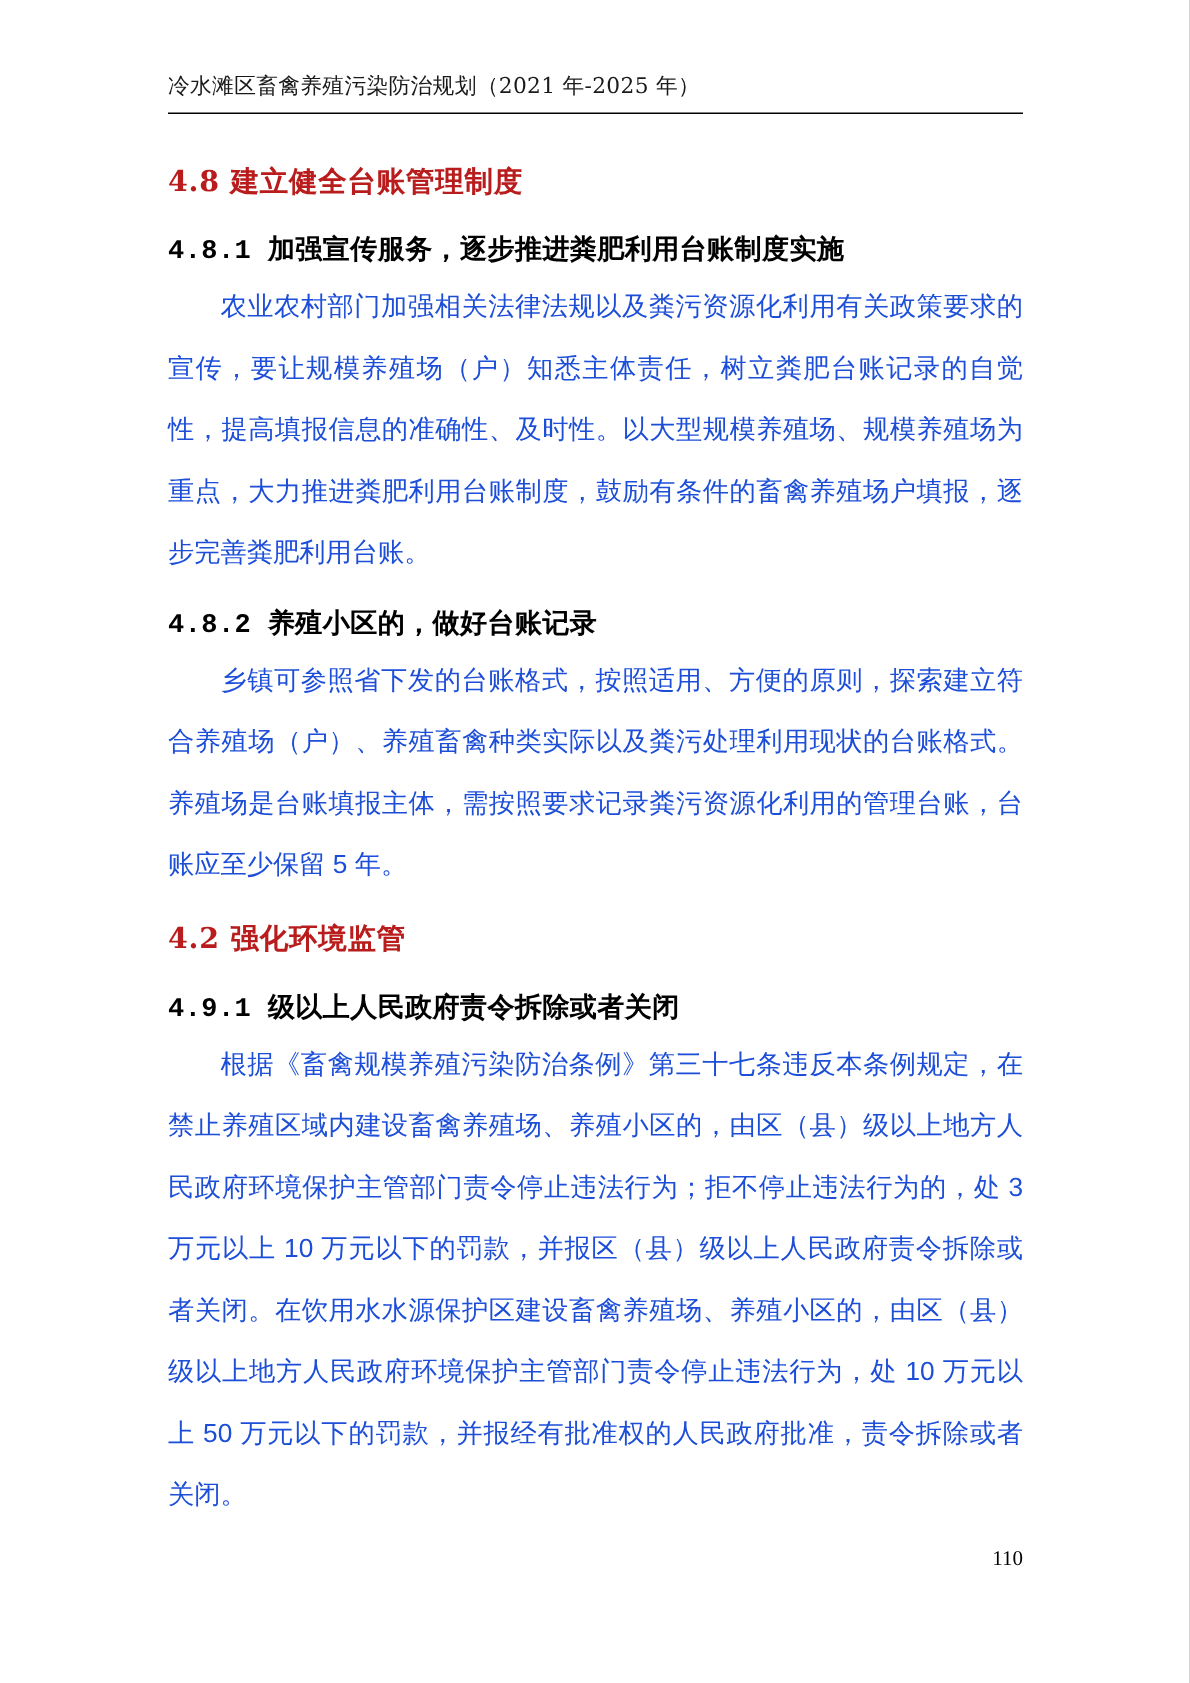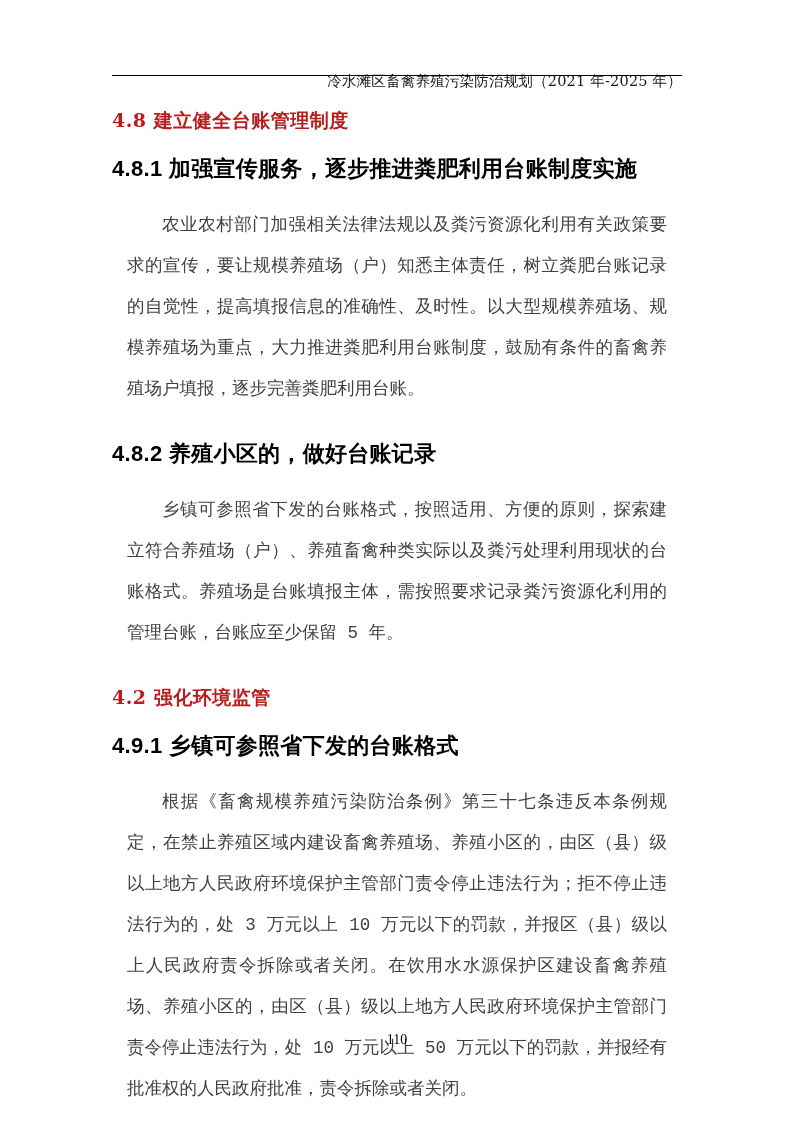--- a/index.html
+++ b/index.html
@@ -25,27 +25,26 @@
     left: 112px;
     top: 0;
     width: 570px;
     height: 1122px;
   }
   .header {
     position: absolute;
     top: 48px;
     left: 0;
     width: 570px;
-    text-align: right;
+    text-align: left;
     font-size: 14.5px;
     color: #1a1a1a;
     letter-spacing: 0.2px;
     font-family: "DejaVu Serif", "Liberation Serif", serif;
     font-weight: 500;
-    margin-top: 24px;
   }
   .header-rule {
     position: absolute;
     top: 75px;
     left: 0;
     width: 570px;
     border-bottom: 1.2px solid #000;
   }
   .body-area {
     position: absolute;
@@ -56,45 +55,45 @@
   h2.h-main {
     font-size: 19px;
     font-weight: bold;
     margin: 0;
     padding: 16px 0 6px 0;
     color: #b91c1c;
     letter-spacing: 0.5px;
     font-family: "DejaVu Serif", "Liberation Serif", serif;
   }
   h3.h-sub {
-    font-size: 22px;
+    font-size: 18px;
     font-weight: bold;
     margin: 0;
     padding: 14px 0 4px 0;
     color: #000;
     letter-spacing: 0.3px;
-    font-family: Liberation Sans, sans-serif;
+    font-family: Liberation Mono, monospace;
   }
   p.para {
     font-size: 17.5px;
     line-height: 41px;
-    margin: 15px;
+    margin: 0;
     padding: 2px 0 0 0;
     text-align: justify;
     text-justify: inter-ideograph;
     text-indent: 2em;
-    color: #404040;
-    font-family: Liberation Mono, monospace;
+    color: #1d4ed8;
+    font-family: Liberation Sans, sans-serif;
   }
   .pagenum {
     position: absolute;
     bottom: 74px;
     left: 0;
     width: 570px;
-    text-align: center;
+    text-align: right;
     font-size: 14px;
     color: #000;
     font-family: "Liberation Serif", "DejaVu Serif", serif;
   }
 </style>
 </head>
 <body>
 
 <div class="page">
   <div class="content">
@@ -102,19 +101,19 @@
     <div class="header">冷水滩区畜禽养殖污染防治规划（2021 年-2025 年）</div>
     <div class="header-rule"></div>
 
     <div class="body-area">
       <h2 class="h-main">4.8 建立健全台账管理制度</h2>
       <h3 class="h-sub">4.8.1 加强宣传服务，逐步推进粪肥利用台账制度实施</h3>
       <p class="para">农业农村部门加强相关法律法规以及粪污资源化利用有关政策要求的宣传，要让规模养殖场（户）知悉主体责任，树立粪肥台账记录的自觉性，提高填报信息的准确性、及时性。以大型规模养殖场、规模养殖场为重点，大力推进粪肥利用台账制度，鼓励有条件的畜禽养殖场户填报，逐步完善粪肥利用台账。</p>
       <h3 class="h-sub">4.8.2 养殖小区的，做好台账记录</h3>
       <p class="para">乡镇可参照省下发的台账格式，按照适用、方便的原则，探索建立符合养殖场（户）、养殖畜禽种类实际以及粪污处理利用现状的台账格式。养殖场是台账填报主体，需按照要求记录粪污资源化利用的管理台账，台账应至少保留 5 年。</p>
       <h2 class="h-main">4.2 强化环境监管</h2>
-      <h3 class="h-sub">4.9.1 乡镇可参照省下发的台账格式</h3>
+      <h3 class="h-sub">4.9.1 级以上人民政府责令拆除或者关闭</h3>
       <p class="para">根据《畜禽规模养殖污染防治条例》第三十七条违反本条例规定，在禁止养殖区域内建设畜禽养殖场、养殖小区的，由区（县）级以上地方人民政府环境保护主管部门责令停止违法行为；拒不停止违法行为的，处 3 万元以上 10 万元以下的罚款，并报区（县）级以上人民政府责令拆除或者关闭。在饮用水水源保护区建设畜禽养殖场、养殖小区的，由区（县）级以上地方人民政府环境保护主管部门责令停止违法行为，处 10 万元以上 50 万元以下的罚款，并报经有批准权的人民政府批准，责令拆除或者关闭。</p>
     </div>
 
     <div class="pagenum">110</div>
   </div>
 </div>
 
 </body></html>

